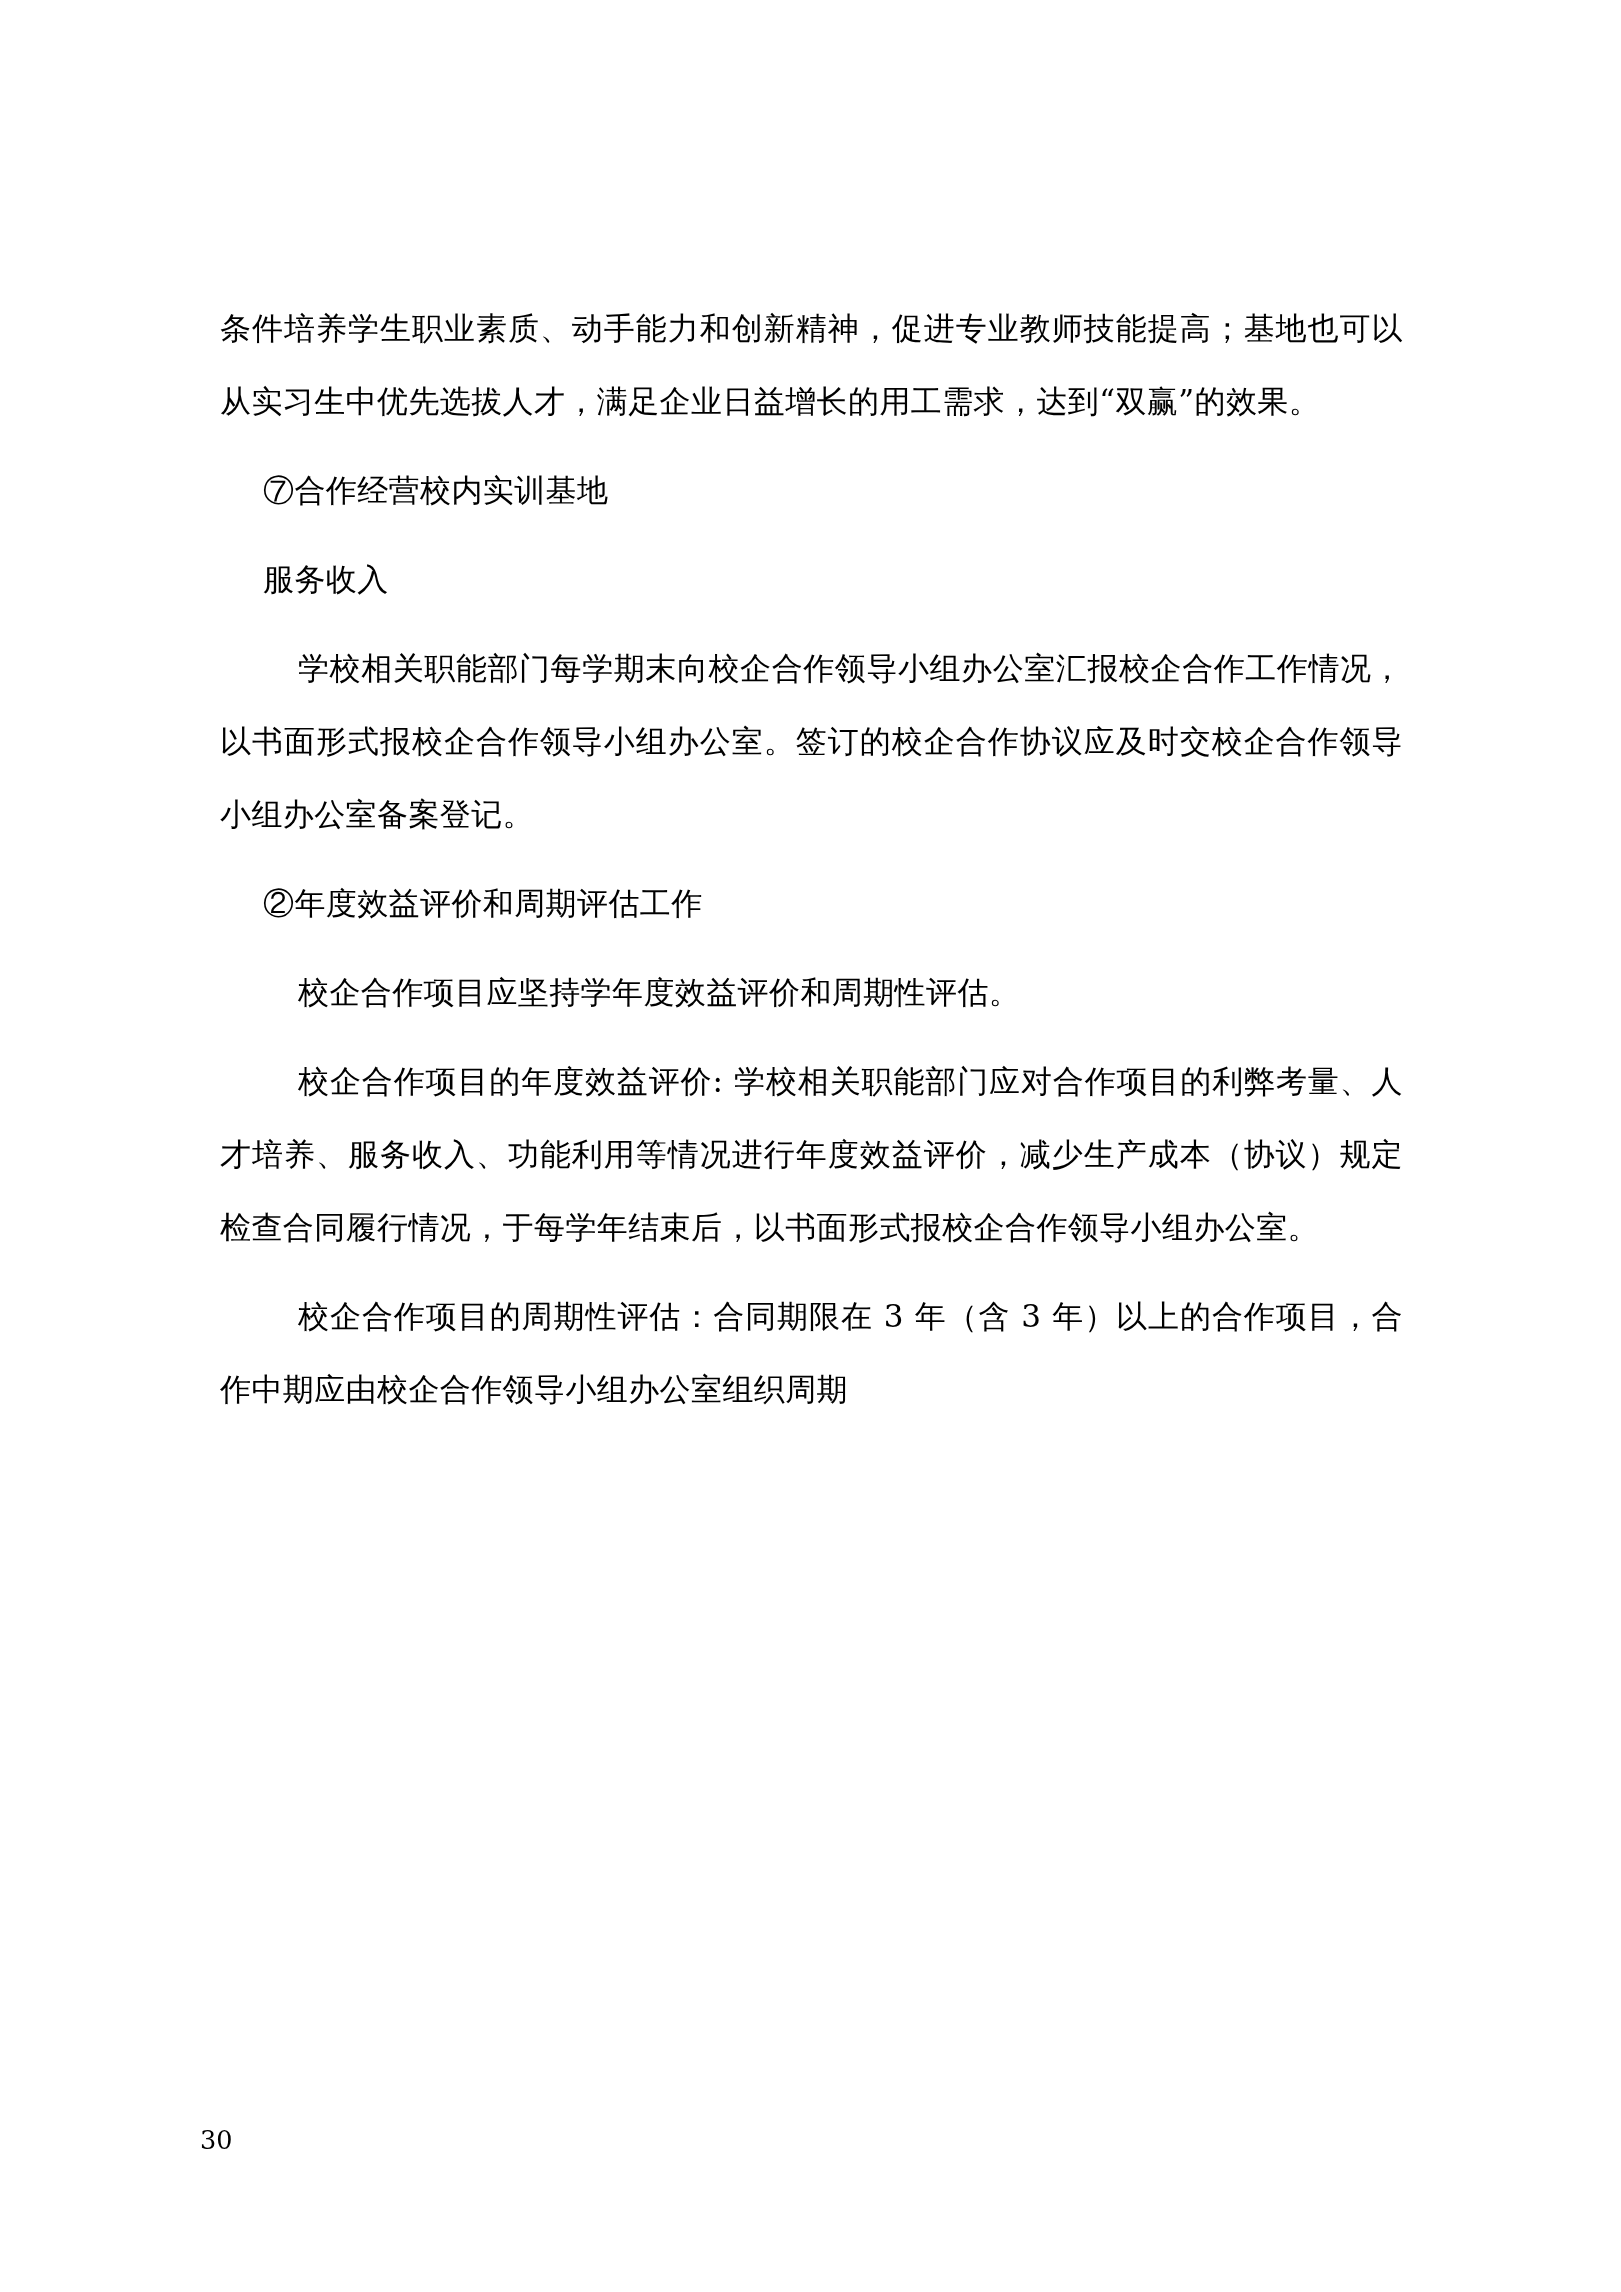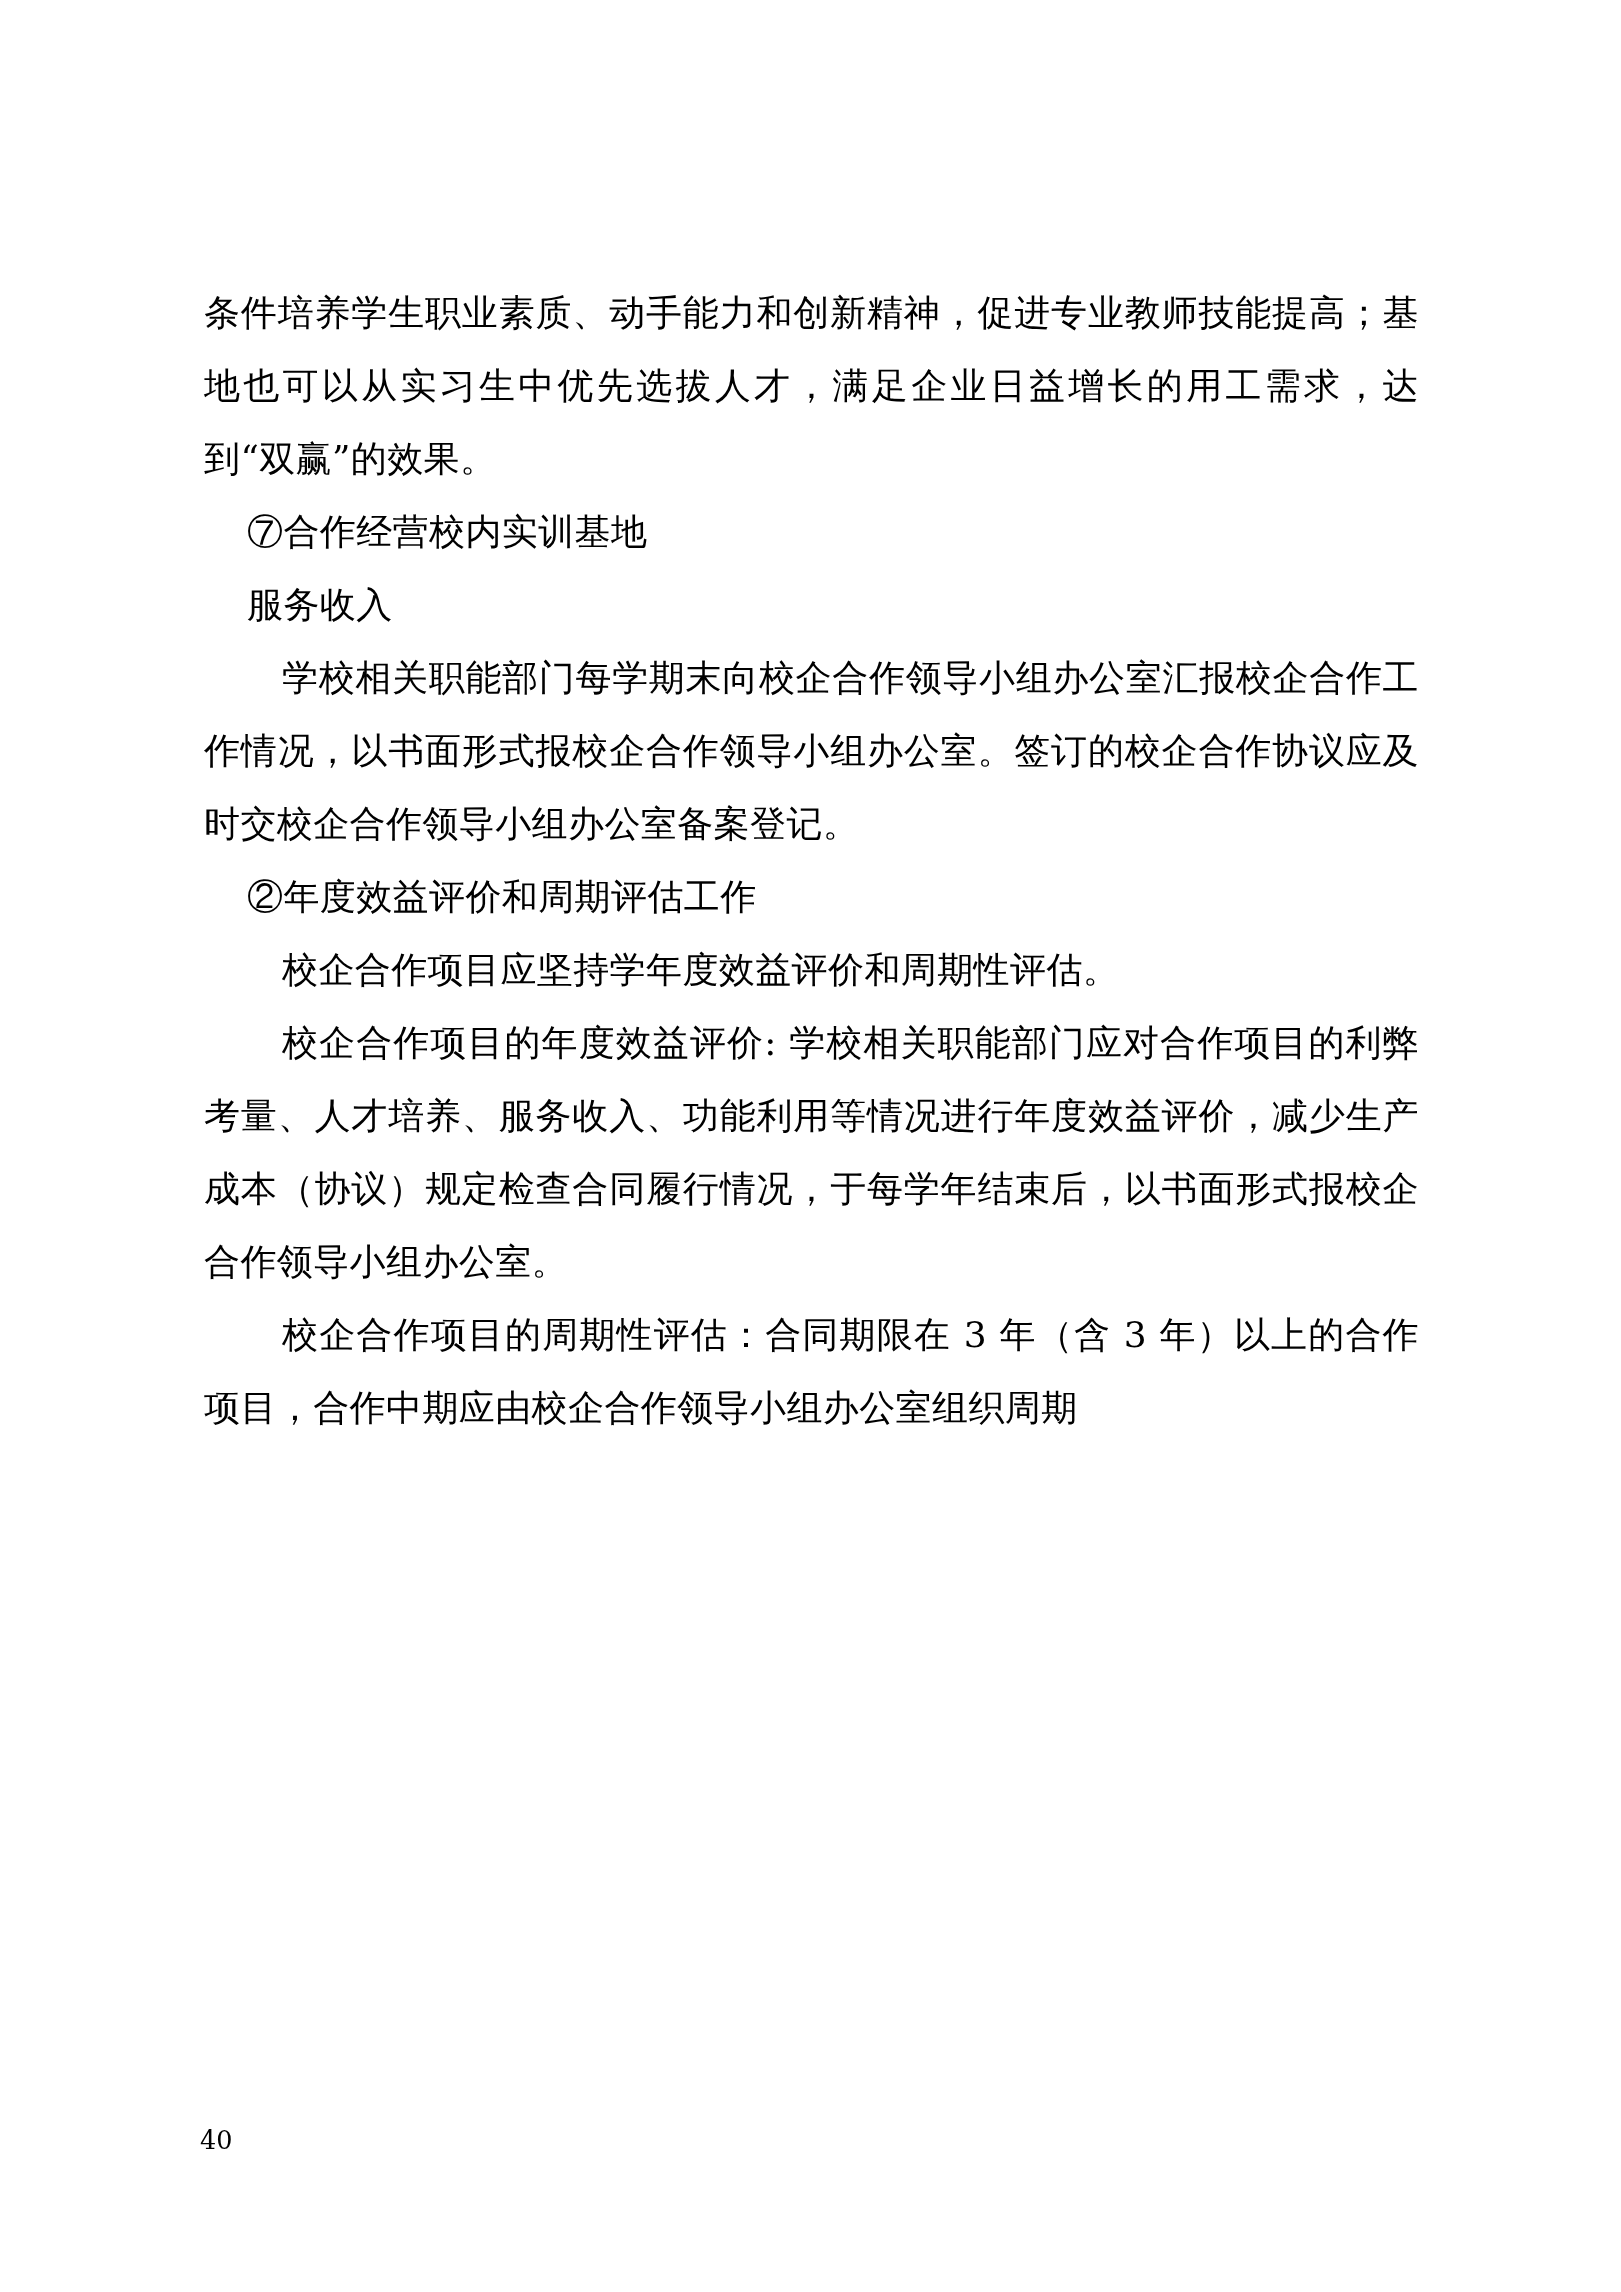--- a/index.html
+++ b/index.html
@@ -16,22 +16,22 @@
     overflow: hidden;
     font-family: "DejaVu Serif", "Liberation Serif", serif;
   }
   .content {
     position: absolute;
     left: 204px;
     top: 276px;
     width: 1215px;
   }
   .para {
-    margin: 0;
-    font-size: 36px;
+    margin: 16px;
+    font-size: 31px;
     line-height: 73px;
     color: #000000;
     text-align: justify;
     text-justify: inter-ideograph;
     letter-spacing: 0.4px;
     font-weight: 400;
   }
   .indent {
     text-indent: 78px;
   }
@@ -54,15 +54,15 @@
   <div class="content">
     <p class="para">条件培养学生职业素质、动手能力和创新精神，促进专业教师技能提高；基地也可以从实习生中优先选拔人才，满足企业日益增长的用工需求，达到“双赢”的效果。</p>
     <p class="para indent-small">⑦合作经营校内实训基地</p>
     <p class="para indent-small">服务收入</p>
     <p class="para indent">学校相关职能部门每学期末向校企合作领导小组办公室汇报校企合作工作情况，以书面形式报校企合作领导小组办公室。签订的校企合作协议应及时交校企合作领导小组办公室备案登记。</p>
     <p class="para indent-small">②年度效益评价和周期评估工作</p>
     <p class="para indent">校企合作项目应坚持学年度效益评价和周期性评估。</p>
     <p class="para indent">校企合作项目的年度效益评价: 学校相关职能部门应对合作项目的利弊考量、人才培养、服务收入、功能利用等情况进行年度效益评价，减少生产成本（协议）规定检查合同履行情况，于每学年结束后，以书面形式报校企合作领导小组办公室。</p>
     <p class="para indent">校企合作项目的周期性评估：合同期限在 3 年（含 3 年）以上的合作项目，合作中期应由校企合作领导小组办公室组织周期</p>
   </div>
-  <div class="pagenum">40</div>
+  <div class="pagenum">30</div>
 </div>
 
 
 </body></html>

